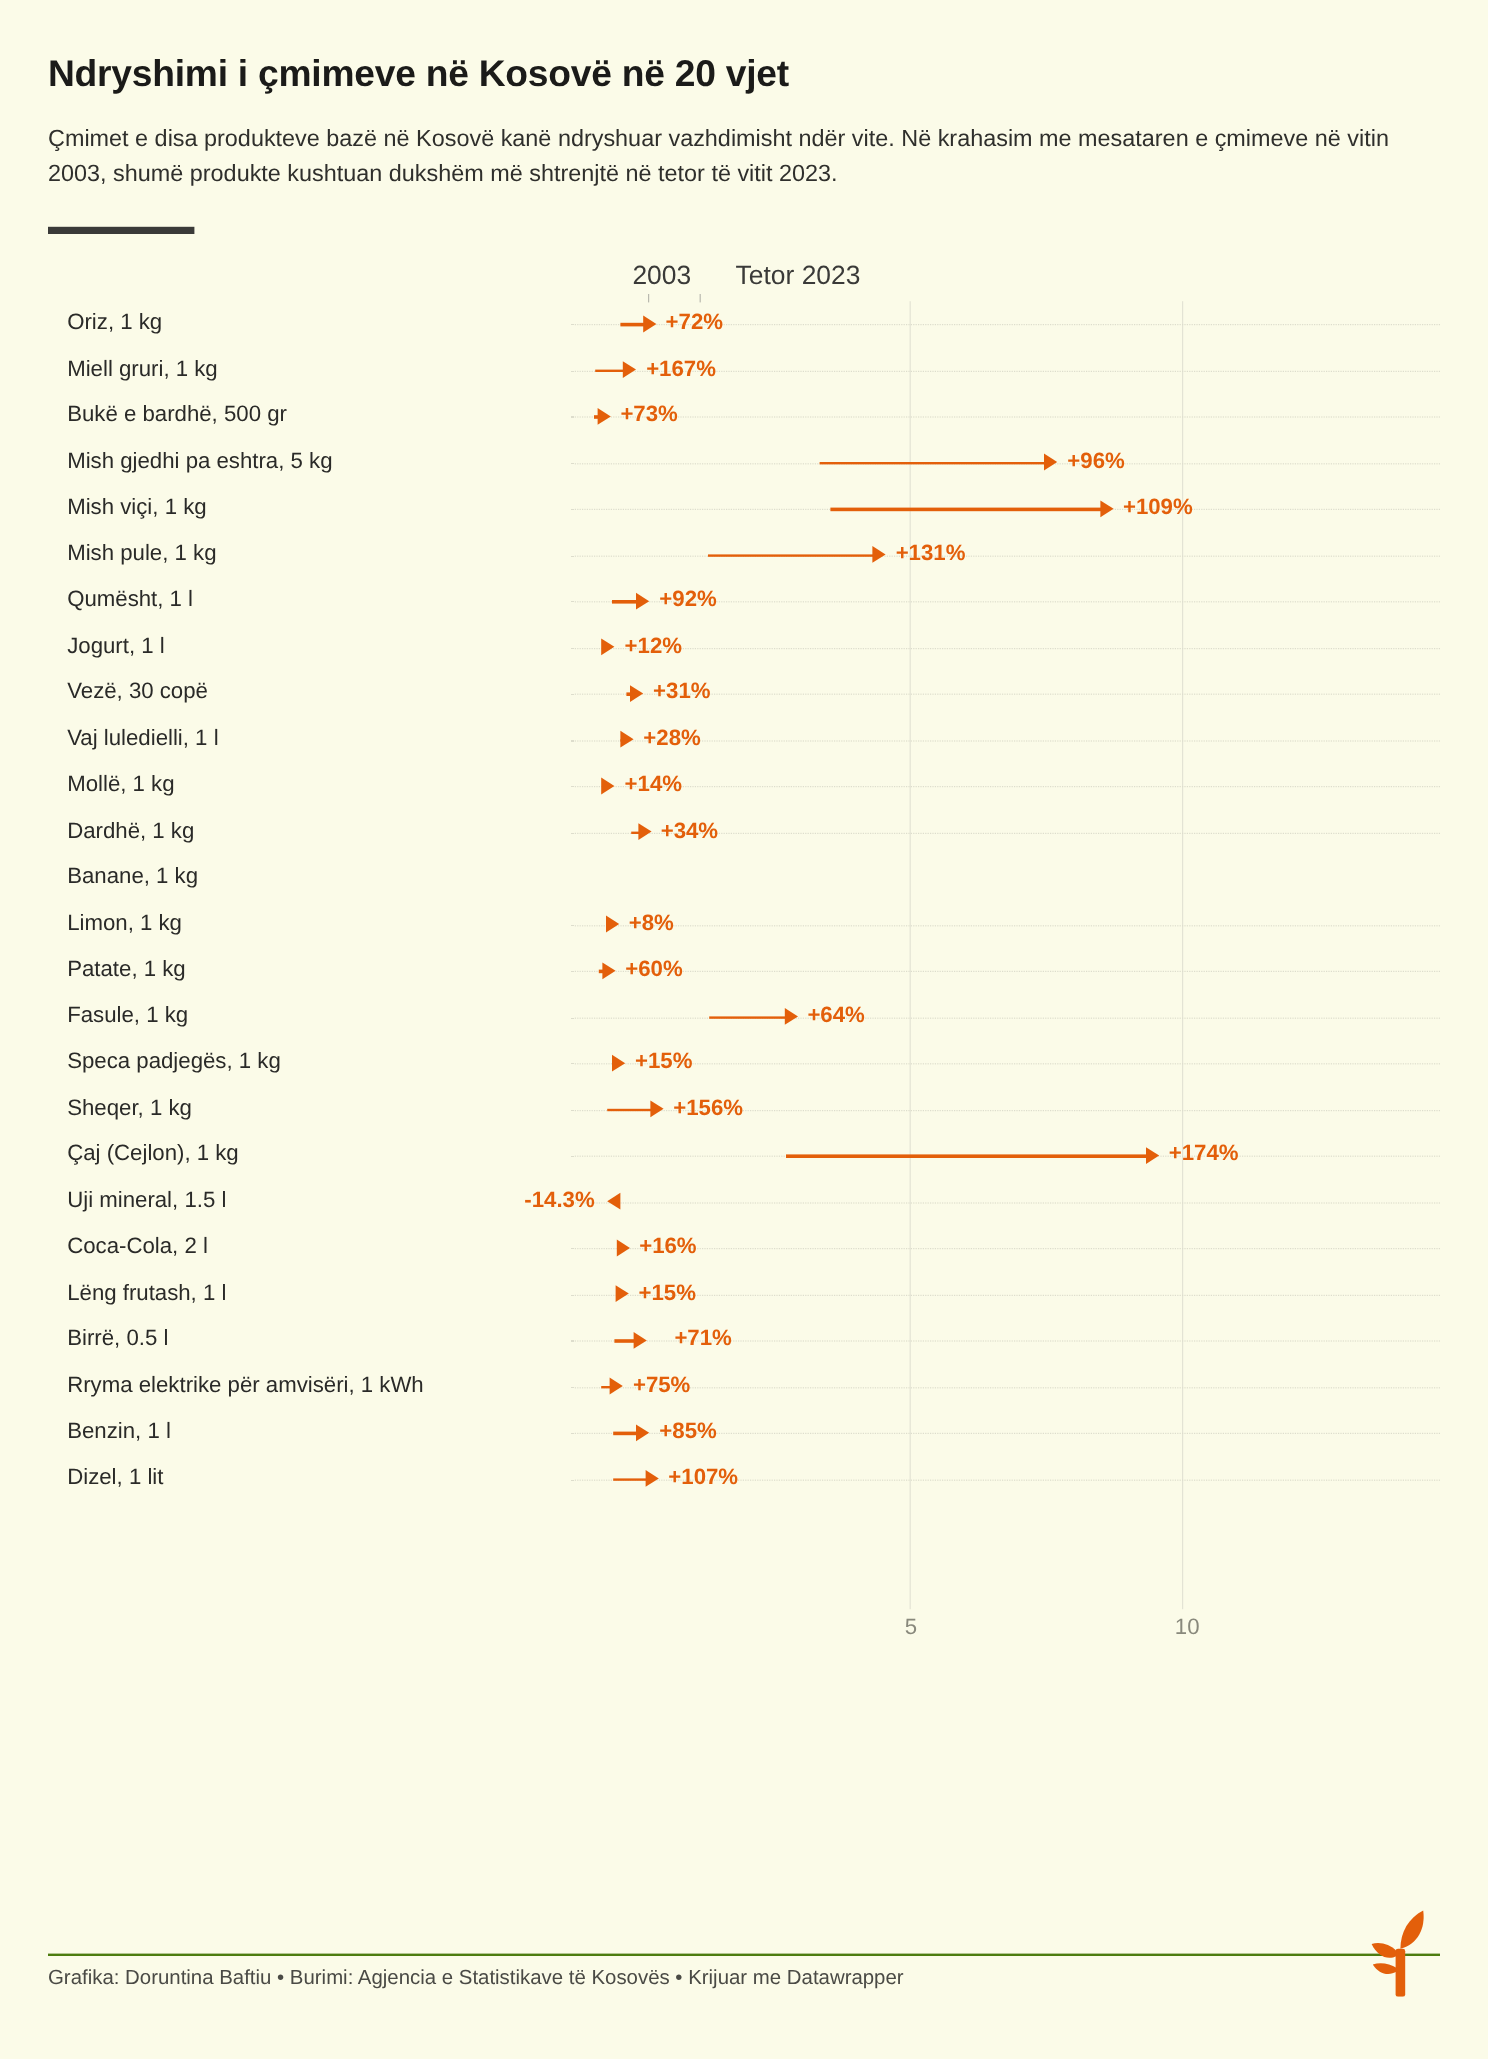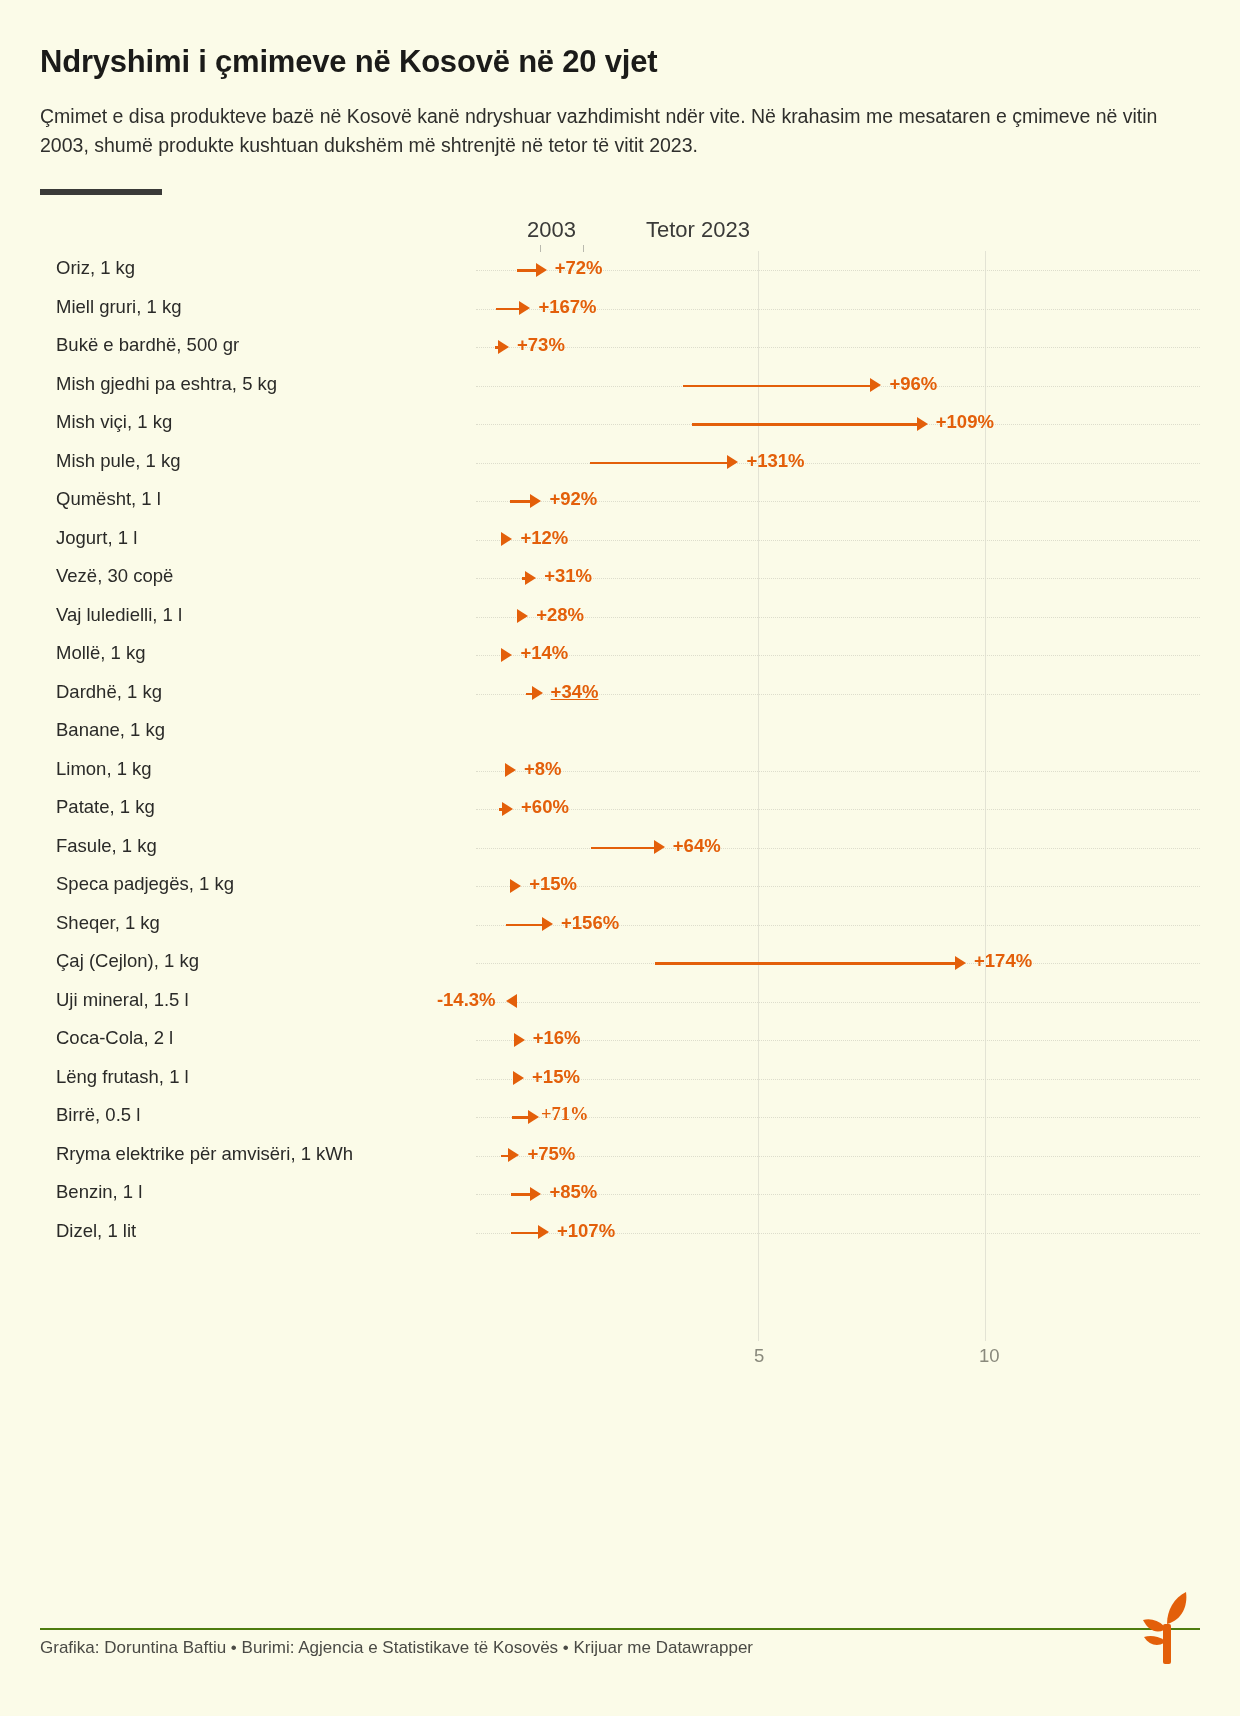--- a/index.html
+++ b/index.html
@@ -54,21 +54,21 @@
     position: relative;
     height: 34px;
     font-size: 22px;
     color: #3a3a38;
   }
   .col-headers span {
     position: absolute;
     top: 0;
   }
   .hdr-2003 { left: 487px; }
-  .hdr-2023 { left: 573px; margin-left: 33px; }
+  .hdr-2023 { left: 573px; }
 
   .hdr-ticks {
     position: absolute;
     top: 28px;
     left: 0;
     width: 100%;
     height: 10px;
   }
   .hdr-ticks i {
     position: absolute;
@@ -299,21 +299,21 @@
             <div class="arrow-head right" style="left: 25.4896px;"></div>
             <div class="val" style="left: 44.4896px;">+14%</div>
           </div>
         </div>
         <div class="row">
           <div class="row-label">Dardhë, 1 kg</div>
           <div class="row-track">
             <div class="dots"></div>
             <div class="arrow-line" style="left: 49.8112px; width: 7.7968px;"></div>
             <div class="arrow-head right" style="left: 55.608px;"></div>
-            <div class="val" style="left: 74.608px; text-decoration: underline;">+34%</div>
+            <div class="val" style="left: 74.608px;">+34%</div>
           </div>
         </div>
         <div class="row">
           <div class="row-label">Banane, 1 kg</div>
         </div>
         <div class="row">
           <div class="row-label">Limon, 1 kg</div>
           <div class="row-track">
             <div class="dots"></div>
             <div class="arrow-line" style="left: 37.0688px; width: 0px;"></div>
@@ -392,21 +392,21 @@
             <div class="arrow-head right" style="left: 37.0736px;"></div>
             <div class="val" style="left: 56.0736px;">+15%</div>
           </div>
         </div>
         <div class="row">
           <div class="row-label">Birrë, 0.5 l</div>
           <div class="row-track">
             <div class="dots"></div>
             <div class="arrow-line" style="left: 36.4896px; width: 17.064px;"></div>
             <div class="arrow-head right" style="left: 51.5536px;"></div>
-            <div class="val" style="left: 65px; font-family: Liberation Serif, serif;">+71%</div>
+            <div class="val" style="left: 86px;">+71%</div>
           </div>
         </div>
         <div class="row">
           <div class="row-label">Rryma elektrike për amvisëri, 1 kWh</div>
           <div class="row-track">
             <div class="dots"></div>
             <div class="arrow-line" style="left: 24.9056px; width: 9.5344px;"></div>
             <div class="arrow-head right" style="left: 32.44px;"></div>
             <div class="val" style="left: 51.44px;">+75%</div>
           </div>

